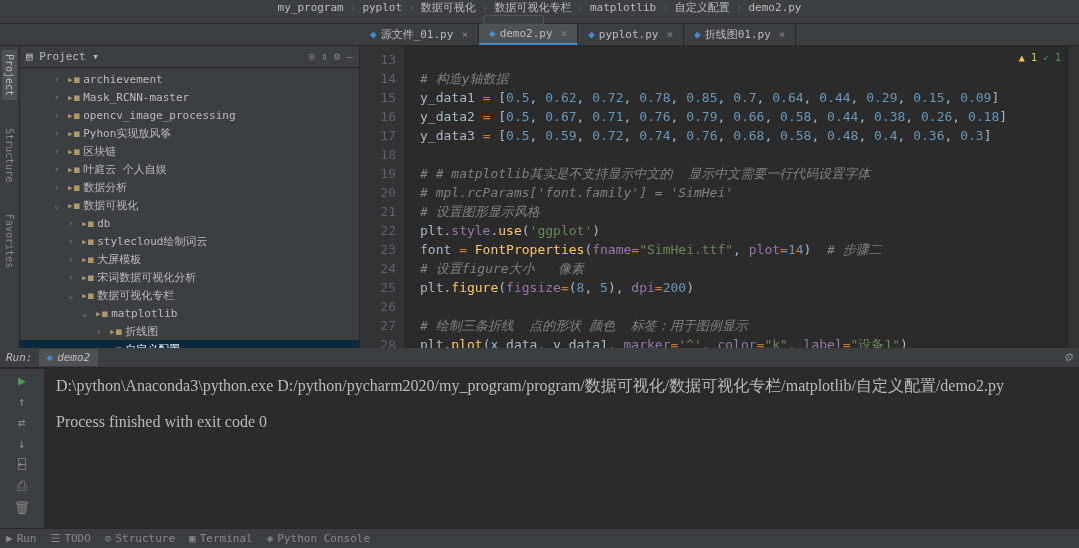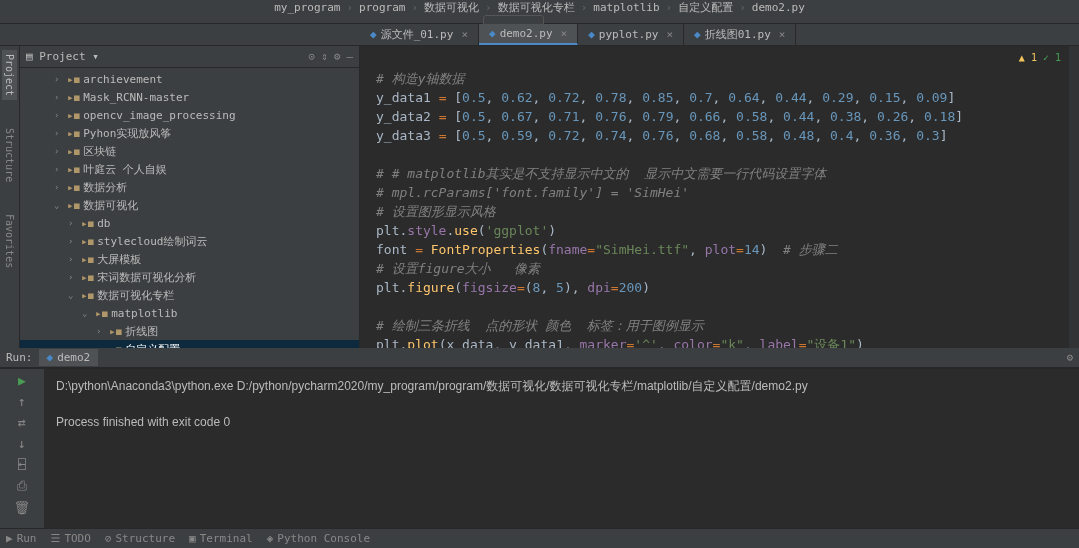--- a/index.html
+++ b/index.html
@@ -177,20 +177,21 @@
 }
 .run-header {
   height: 20px;
   background: #3c3f41;
   border-bottom: 1px solid #282828;
   display: flex;
   align-items: center;
   padding: 0 6px;
   font-size: 11px;
   justify-content: space-between;
+  font-style: italic;
 }
 .run-header .run-tab {
   background: #4e5254;
   padding: 2px 8px;
   display: flex;
   gap: 4px;
   align-items: center;
 }
 .run-left {
   width: 44px;
@@ -199,22 +200,22 @@
   flex-direction: column;
   gap: 6px;
   padding: 4px;
   align-items: center;
 }
 .run-left span { color: #888; font-size: 13px; cursor: pointer; }
 .run-left .play { color: #499c54; }
 .run-output {
   flex: 1;
   padding: 8px 12px;
-  font-family: Liberation Sans, sans-serif;
-  font-size: 12px;
+  font-family: Liberation Serif, serif;
+  font-size: 16px;
   color: #bbbbbb;
   line-height: 18px;
   white-space: pre-wrap;
 }
 .statusbar {
   height: 20px;
   background: #3c3f41;
   border-top: 1px solid #282828;
   display: flex;
   align-items: center;
@@ -229,21 +230,21 @@
   background: #313335;
 }
 </style>
 </head>
 <body>
 
 <div class="breadcrumb">
   <div class="breadcrumb-left">
     <span class="crumb">my_program</span>
       <span class="sep">›</span>
-    <span class="crumb">program</span>
+    <span class="crumb">pyplot</span>
       <span class="sep">›</span>
     <span class="crumb">数据可视化</span>
       <span class="sep">›</span>
     <span class="crumb">数据可视化专栏</span>
       <span class="sep">›</span>
     <span class="crumb">matplotlib</span>
       <span class="sep">›</span>
     <span class="crumb">自定义配置</span>
       <span class="sep">›</span>
     <span class="crumb">demo2.py</span>
@@ -381,20 +382,37 @@
         </div>
       </div>
   </div>
 
   <div class="editor">
     <div class="warning-bar">
       <span class="warn-y">▲ <span>1</span></span>
       <span class="warn-g">✓ <span>1</span></span>
     </div>
     <div class="code-area">
+      <div class="gutter" id="gutter">13
+14
+15
+16
+17
+18
+19
+20
+21
+22
+23
+24
+25
+26
+27
+28
+</div>
       <div class="code" id="code">
 <span class="c-comment"># 构造y轴数据</span>
 <span class="c-var">y_data1</span> <span class="c-op">=</span> <span class="c-paren">[</span><span class="c-num">0.5</span>, <span class="c-num">0.62</span>, <span class="c-num">0.72</span>, <span class="c-num">0.78</span>, <span class="c-num">0.85</span>, <span class="c-num">0.7</span>, <span class="c-num">0.64</span>, <span class="c-num">0.44</span>, <span class="c-num">0.29</span>, <span class="c-num">0.15</span>, <span class="c-num">0.09</span><span class="c-paren">]</span>
 <span class="c-var">y_data2</span> <span class="c-op">=</span> <span class="c-paren">[</span><span class="c-num">0.5</span>, <span class="c-num">0.67</span>, <span class="c-num">0.71</span>, <span class="c-num">0.76</span>, <span class="c-num">0.79</span>, <span class="c-num">0.66</span>, <span class="c-num">0.58</span>, <span class="c-num">0.44</span>, <span class="c-num">0.38</span>, <span class="c-num">0.26</span>, <span class="c-num">0.18</span><span class="c-paren">]</span>
 <span class="c-var">y_data3</span> <span class="c-op">=</span> <span class="c-paren">[</span><span class="c-num">0.5</span>, <span class="c-num">0.59</span>, <span class="c-num">0.72</span>, <span class="c-num">0.74</span>, <span class="c-num">0.76</span>, <span class="c-num">0.68</span>, <span class="c-num">0.58</span>, <span class="c-num">0.48</span>, <span class="c-num">0.4</span>, <span class="c-num">0.36</span>, <span class="c-num">0.3</span><span class="c-paren">]</span>
 
 <span class="c-comment"># # matplotlib其实是不支持显示中文的  显示中文需要一行代码设置字体</span>
 <span class="c-comment"># mpl.rcParams['font.family'] = 'SimHei'</span>
 <span class="c-comment"># 设置图形显示风格</span>
 <span class="c-var">plt</span>.<span class="c-prop">style</span>.<span class="c-call">use</span>(<span class="c-str">'ggplot'</span>)

